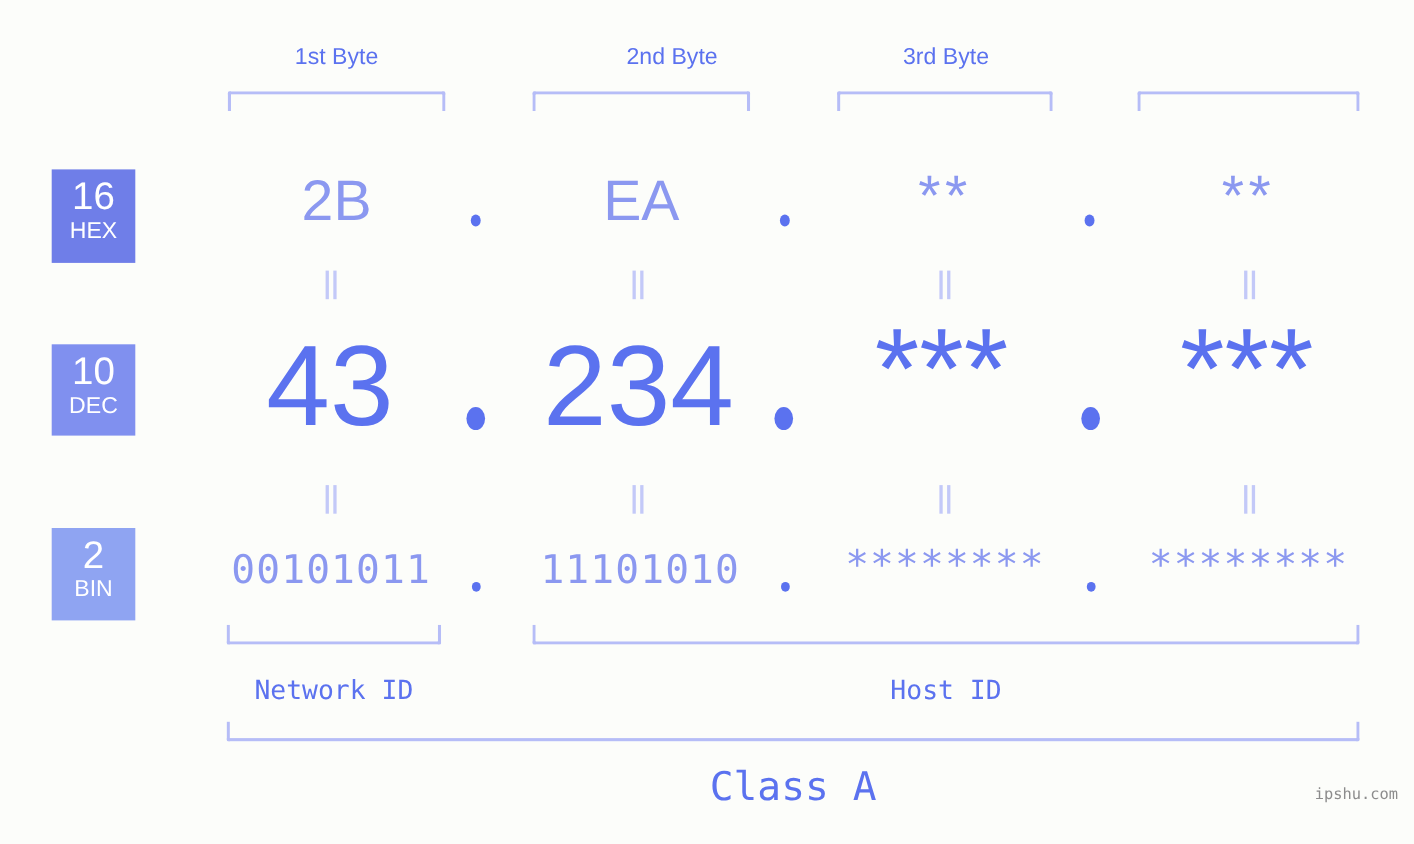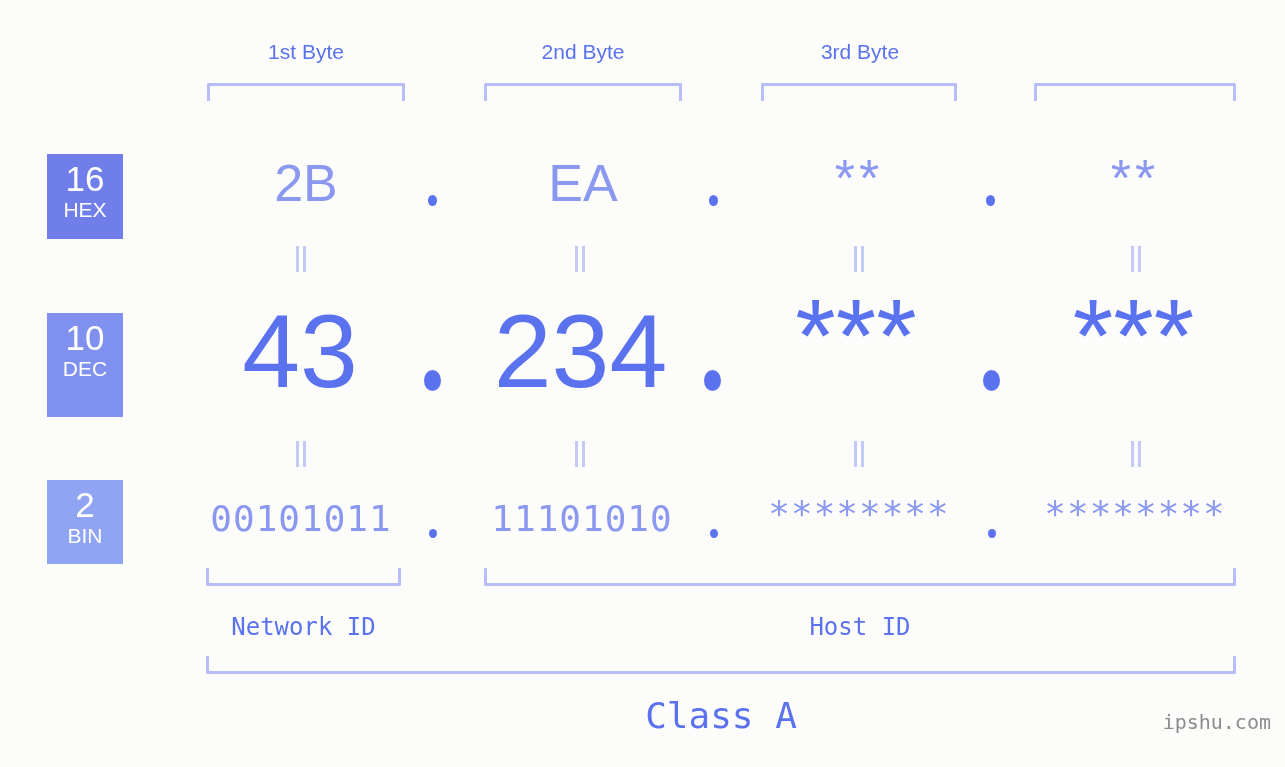--- a/index.html
+++ b/index.html
@@ -168,46 +168,46 @@
     color: #5b72ef;
     text-align: center;
     white-space: nowrap;
   }
 
   .watermark {
     position: absolute;
     right: 14px;
     top: 713px;
     font-family: "DejaVu Sans Mono", monospace;
-    font-size: 20px;
+    font-size: 14px;
     line-height: 18px;
     color: #8c8c8c;
     white-space: nowrap;
   }
 </style>
 </head>
 <body>
 
 <div id="stage">
 
   <div class="byte-label" style="left:207px; width:198px;">1st Byte</div>
-  <div class="byte-label" style="left:484px; width:198px;">2nd Byte</div>
+  <div class="byte-label" style="left:512px; width:198px;">2nd Byte</div>
   <div class="byte-label" style="left:761px; width:198px;">3rd Byte</div>
 
   <div class="bracket-down" style="left:207px; top:83px; width:198px;"></div>
   <div class="bracket-down" style="left:484px; top:83px; width:198px;"></div>
   <div class="bracket-down" style="left:761px; top:83px; width:196px;"></div>
   <div class="bracket-down" style="left:1034px; top:83px; width:202px;"></div>
 
   <div class="badge" style="top:154px; height:85px; background:#6f7ee8;">
     <span class="num">16</span>
     <span class="sub">HEX</span>
   </div>
 
-  <div class="badge" style="top:313px; height:104px; background:#8090ef;">
+  <div class="badge" style="top:313px; height:83px; background:#8090ef;">
     <span class="num">10</span>
     <span class="sub">DEC</span>
   </div>
 
   <div class="badge" style="top:480px; height:84px; background:#8fa4f2;">
     <span class="num">2</span>
     <span class="sub">BIN</span>
   </div>
 
   <div class="cell hex-val" style="left:207px; top:155px; width:198px;">2B</div>

